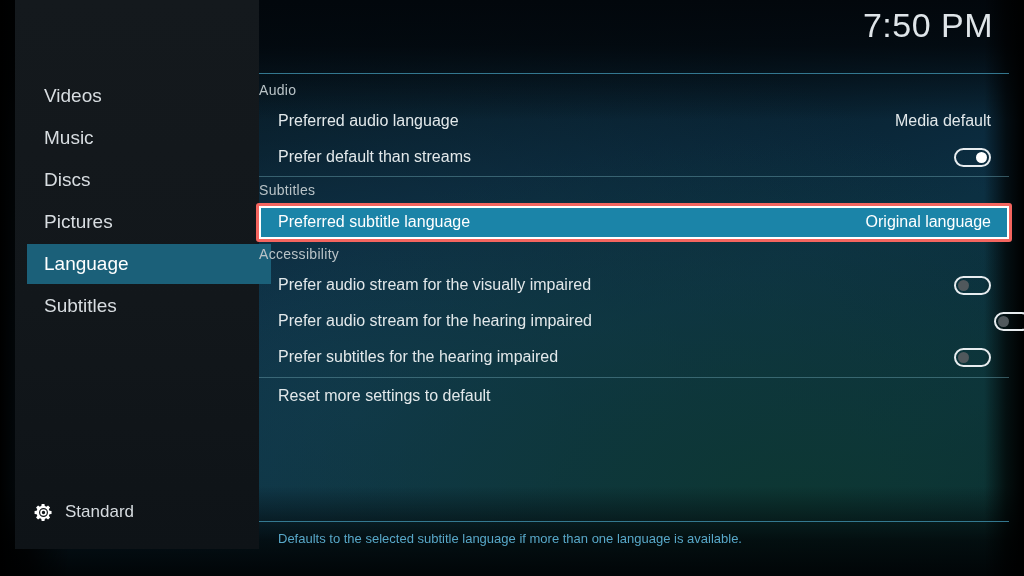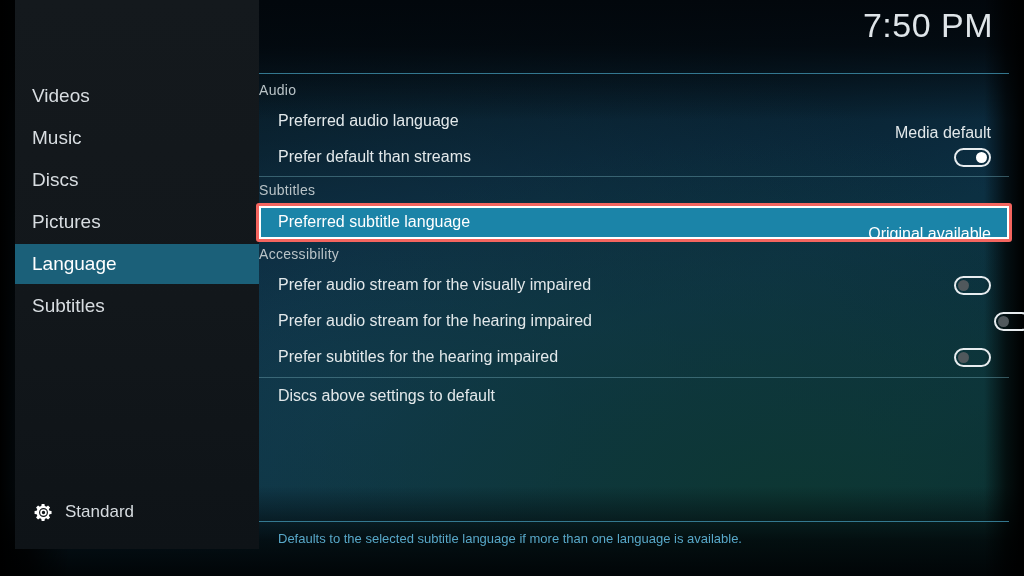--- a/index.html
+++ b/index.html
@@ -86,20 +86,21 @@
     top: 0;
     width: 244px;
     height: 549px;
     background: linear-gradient(180deg, #14191d 0%, #12171b 55%, #0e1317 100%);
   }
   .sidebar-list {
     position: absolute;
     left: 0;
     top: 76px;
     width: 244px;
+    padding-left: 12px;
   }
   .cat-item {
     position: relative;
     height: 40px;
     line-height: 40px;
     padding-left: 17px;
     font-size: 19px;
     color: #d8dde1;
     white-space: nowrap;
     box-sizing: border-box;
@@ -182,21 +183,20 @@
     white-space: nowrap;
   }
   .row-value {
     position: absolute;
     right: 18px;
     top: 0;
     line-height: 30px;
     font-size: 16px;
     color: #e2e8ea;
     white-space: nowrap;
-    margin-top: 12px;
   }
 
   
   .row.focused {
     background: #1b84a8;
   }
   .row.focused .row-label,
   .row.focused .row-value {
     color: #ffffff;
   }
@@ -330,21 +330,21 @@
         <span class="knob"></span>
       </div>
     </div>
 
     <div class="divider soft" style="top:176px;"></div>
 
     <div class="section-head" style="top:182px;">Subtitles</div>
 
     <div class="row focused" style="top:207px;">
       <div class="row-label">Preferred subtitle language</div>
-      <div class="row-value">Original available</div>
+      <div class="row-value">Original language</div>
     </div>
 
     <div class="focus-box" style="left:-3px; top:203px; width:756px; height:39px;">
       <div class="focus-box-inner"></div>
     </div>
 
     <div class="section-head" style="top:246px;">Accessibility</div>
 
     <div class="row" style="top:270px;">
       <div class="row-label">Prefer audio stream for the visually impaired</div>
@@ -363,21 +363,21 @@
     <div class="row" style="top:342px;">
       <div class="row-label">Prefer subtitles for the hearing impaired</div>
       <div class="toggle off">
         <span class="knob"></span>
       </div>
     </div>
 
     <div class="divider soft" style="top:377px;"></div>
 
     <div class="row" style="top:381px;">
-      <div class="row-label">Discs above settings to default</div>
+      <div class="row-label">Reset more settings to default</div>
     </div>
 
     <div class="divider" style="top:521px;"></div>
     <div class="help-text" style="top:531px;text-align:center;">Defaults to the selected subtitle language if more than one language is available.</div>
 
   </div>
 
 </div>
 
 </body></html>

